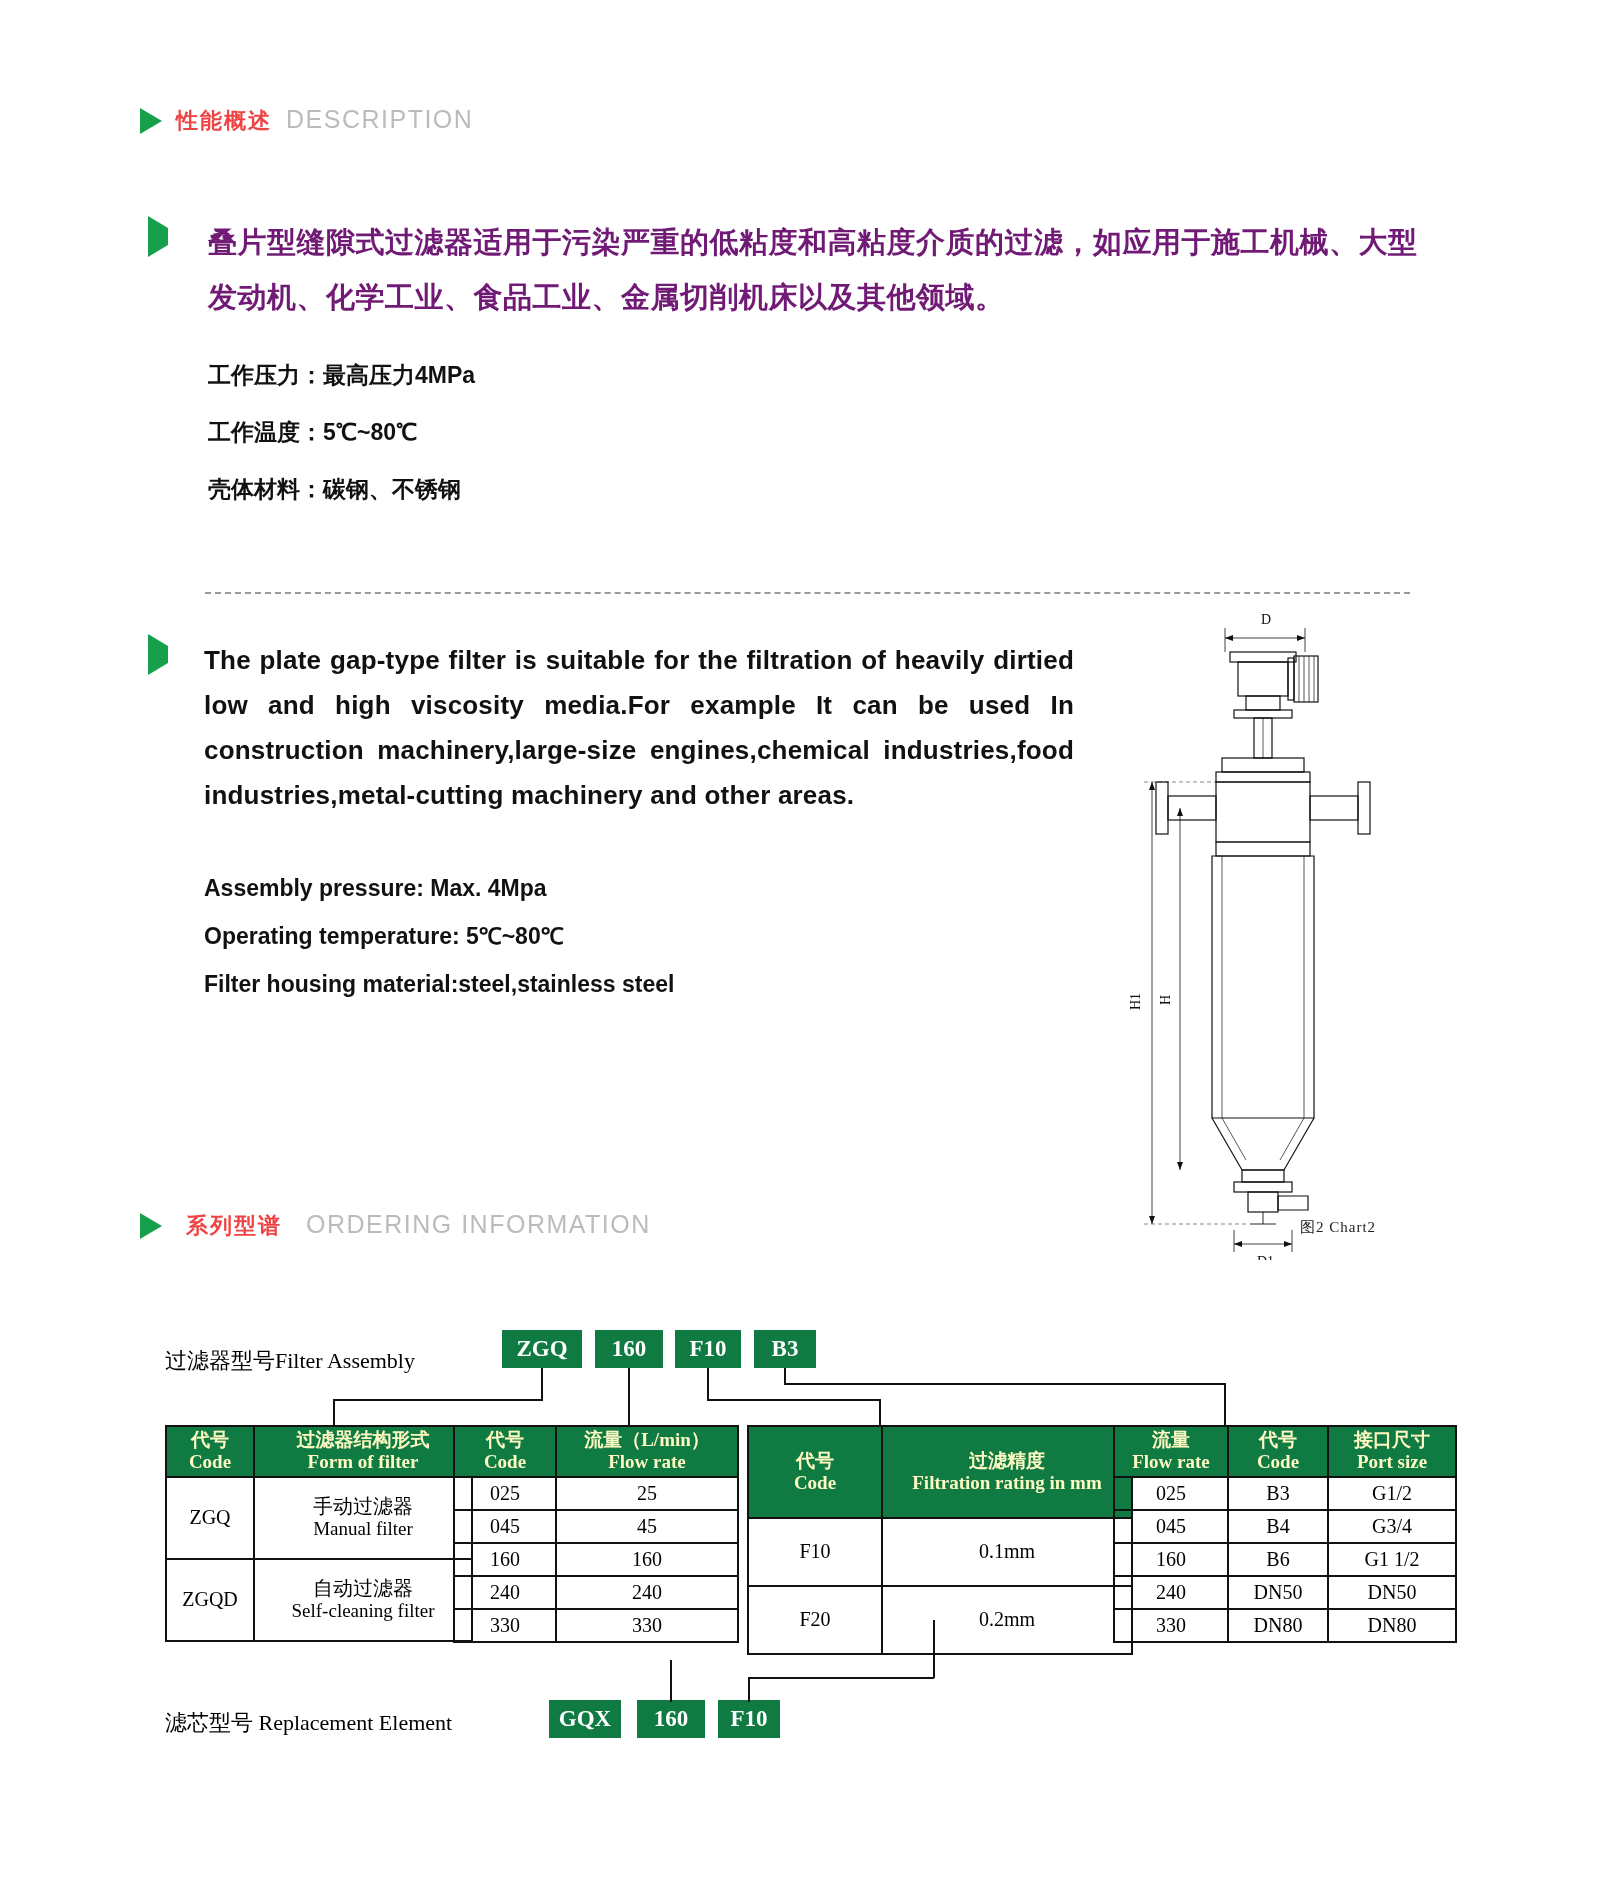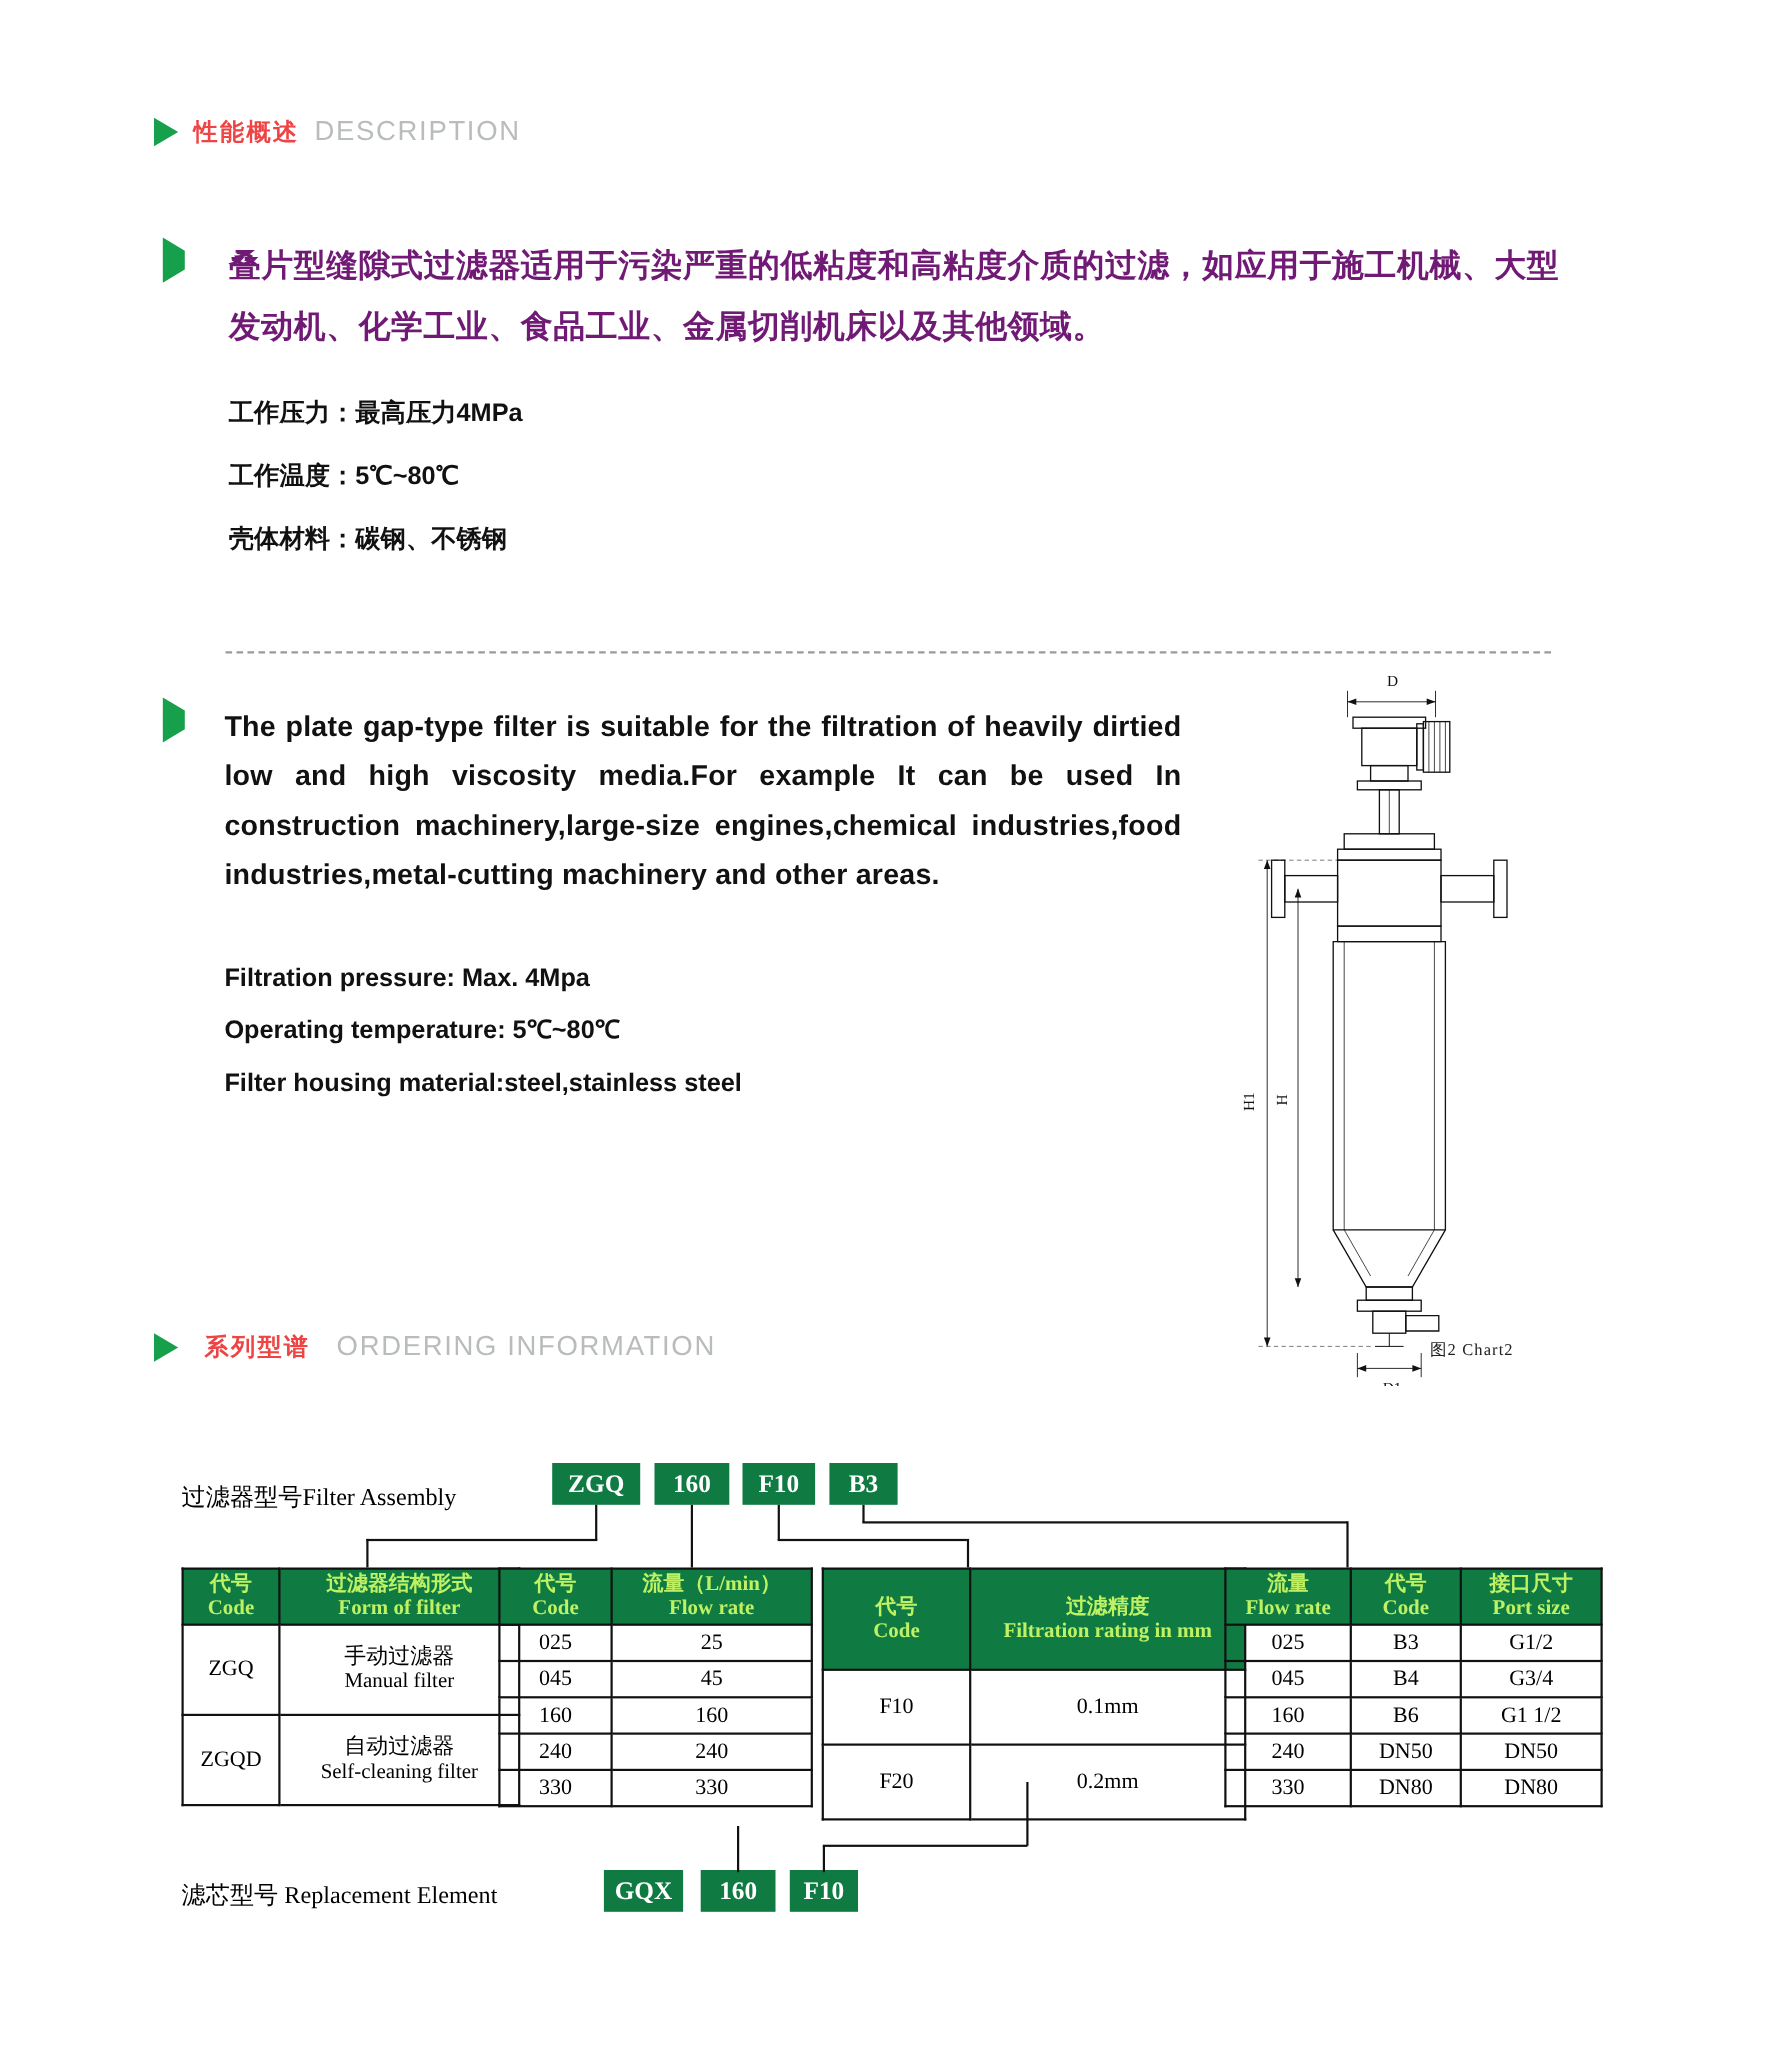--- a/index.html
+++ b/index.html
@@ -190,21 +190,21 @@
   table.ord td, table.ord th {
     border: 2px solid #111;
     text-align: center;
     font-size: 20px;
     color: #000;
     padding: 2px 4px;
     line-height: 1.18;
   }
   table.ord th {
     background: #0f7b42;
-    color: #bef264;
+    color: #fef9c3;
     font-weight: bold;
     font-size: 21px;
   }
   .th2 { font-size: 19px; font-weight: bold; display:block; }
   .cellcn { display:block; font-size: 20px; }
   .cellen { display:block; font-size: 19px; }
 </style>
 </head>
 <body>
 
@@ -227,21 +227,21 @@
 </div>
 
 <div id="divider"></div>
 
 <div id="en-block">
   <div class="tri-wrap">
     <span class="tri small"></span>
   </div>
   <div class="en-main">The plate gap-type filter is suitable for the filtration of heavily dirtied low and high viscosity media.For example It can be used In construction machinery,large-size engines,chemical industries,food industries,metal-cutting machinery and other areas.</div>
   <div class="en-specs">
-    <div>Filtration pressure: Max. 4Mpa</div>
+    <div>Assembly pressure: Max. 4Mpa</div>
     <div>Operating temperature: 5℃~80℃</div>
     <div>Filter housing material:steel,stainless steel</div>
   </div>
 </div>
 
 <div id="drawing">
   <svg width="320" height="650" viewBox="0 0 320 650">
     <g fill="none" stroke="#111" stroke-width="1.2">
 
       <line x1="95" y1="18" x2="95" y2="42" stroke-width="0.8"></line>

